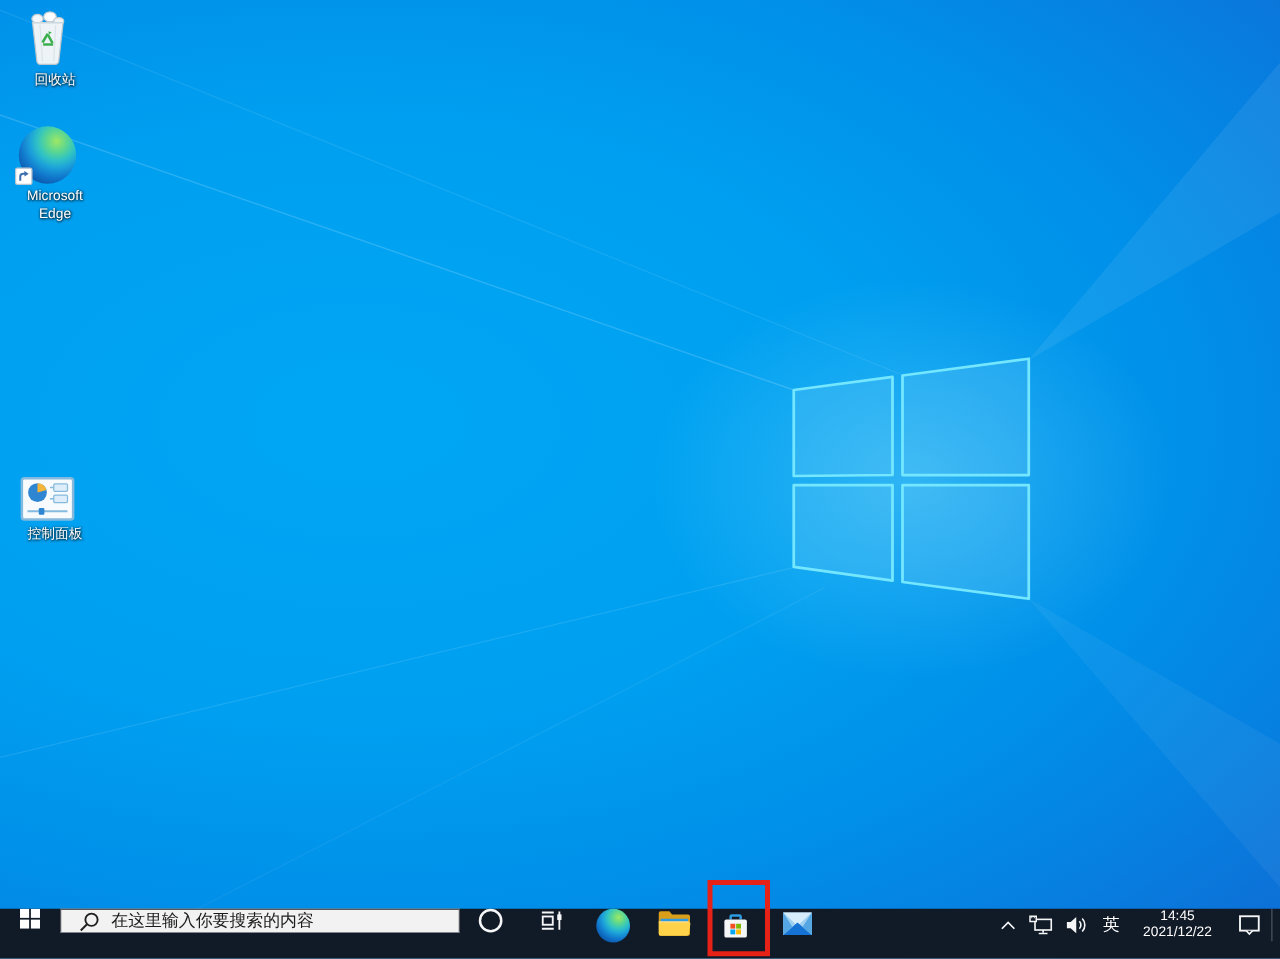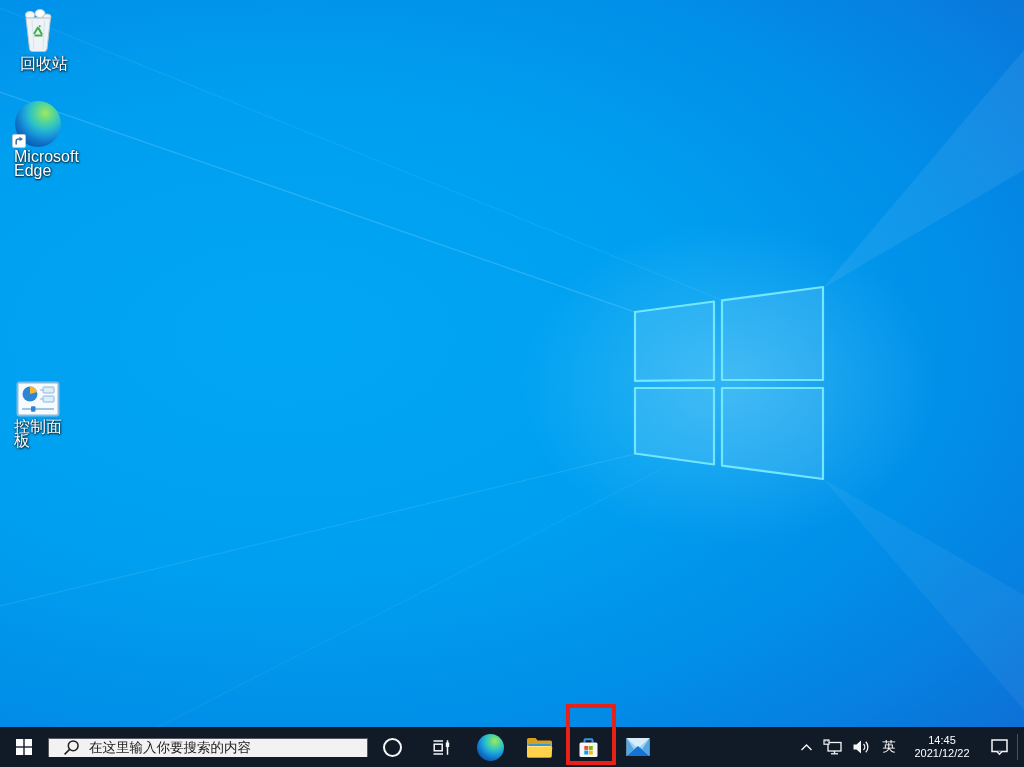--- a/index.html
+++ b/index.html
@@ -21,41 +21,41 @@
   .wallpaper svg { position: absolute; inset: 0; }
 
   
   .desktop-icon {
     position: absolute; left: 0; width: 76px;
     display: flex; flex-direction: column; align-items: center;
     cursor: default;
   }
   .desktop-icon .glyph { display: block; }
   .desktop-icon .label {
-    margin-top: 3px; font-size: 16px; line-height: 14px; color: #ffffff;
-    text-align: left; max-width: 72px;
+    margin-top: 3px; font-size: 11px; line-height: 14px; color: #ffffff;
+    text-align: center; max-width: 72px;
     text-shadow: 0 1px 2px rgba(0,0,0,0.9), 1px 0 2px rgba(0,0,0,0.6);
     padding-left: 12px;
   }
   .edge-circle {
     width: 46px; height: 46px; border-radius: 50%; position: relative;
     background: radial-gradient(circle at 66% 26%,
       #9ee863 0%, #57d595 20%, #2fc2c6 34%, #1ba0da 48%,
       #1179cd 63%, #0b5cb0 78%, #0a52a1 100%);
   }
   .shortcut-badge {
     position: absolute; left: -3px; bottom: -1px; width: 14px; height: 14px;
     background: #ffffff; border-radius: 2px; border: 1px solid #b9c6d2;
     display: flex; align-items: center; justify-content: center;
   }
 
   
   .taskbar {
     position: absolute; left: 0; bottom: 0; width: 1024px; height: 40px;
-    background: #111a27; display: flex; align-items: center; z-index: 5;
+    background: #111a27; display: flex; align-items: flex-start; z-index: 5;
   }
   .start-button {
     width: 48px; display: flex; align-items: center; justify-content: center;
     flex: 0 0 auto; cursor: pointer;
   }
   .search-box {
     width: 320px; flex: 0 0 auto; background: #f2f2f2;
     border: 1px solid #565a5e; border-bottom: none;
     display: flex; align-items: center; cursor: text;
   }

